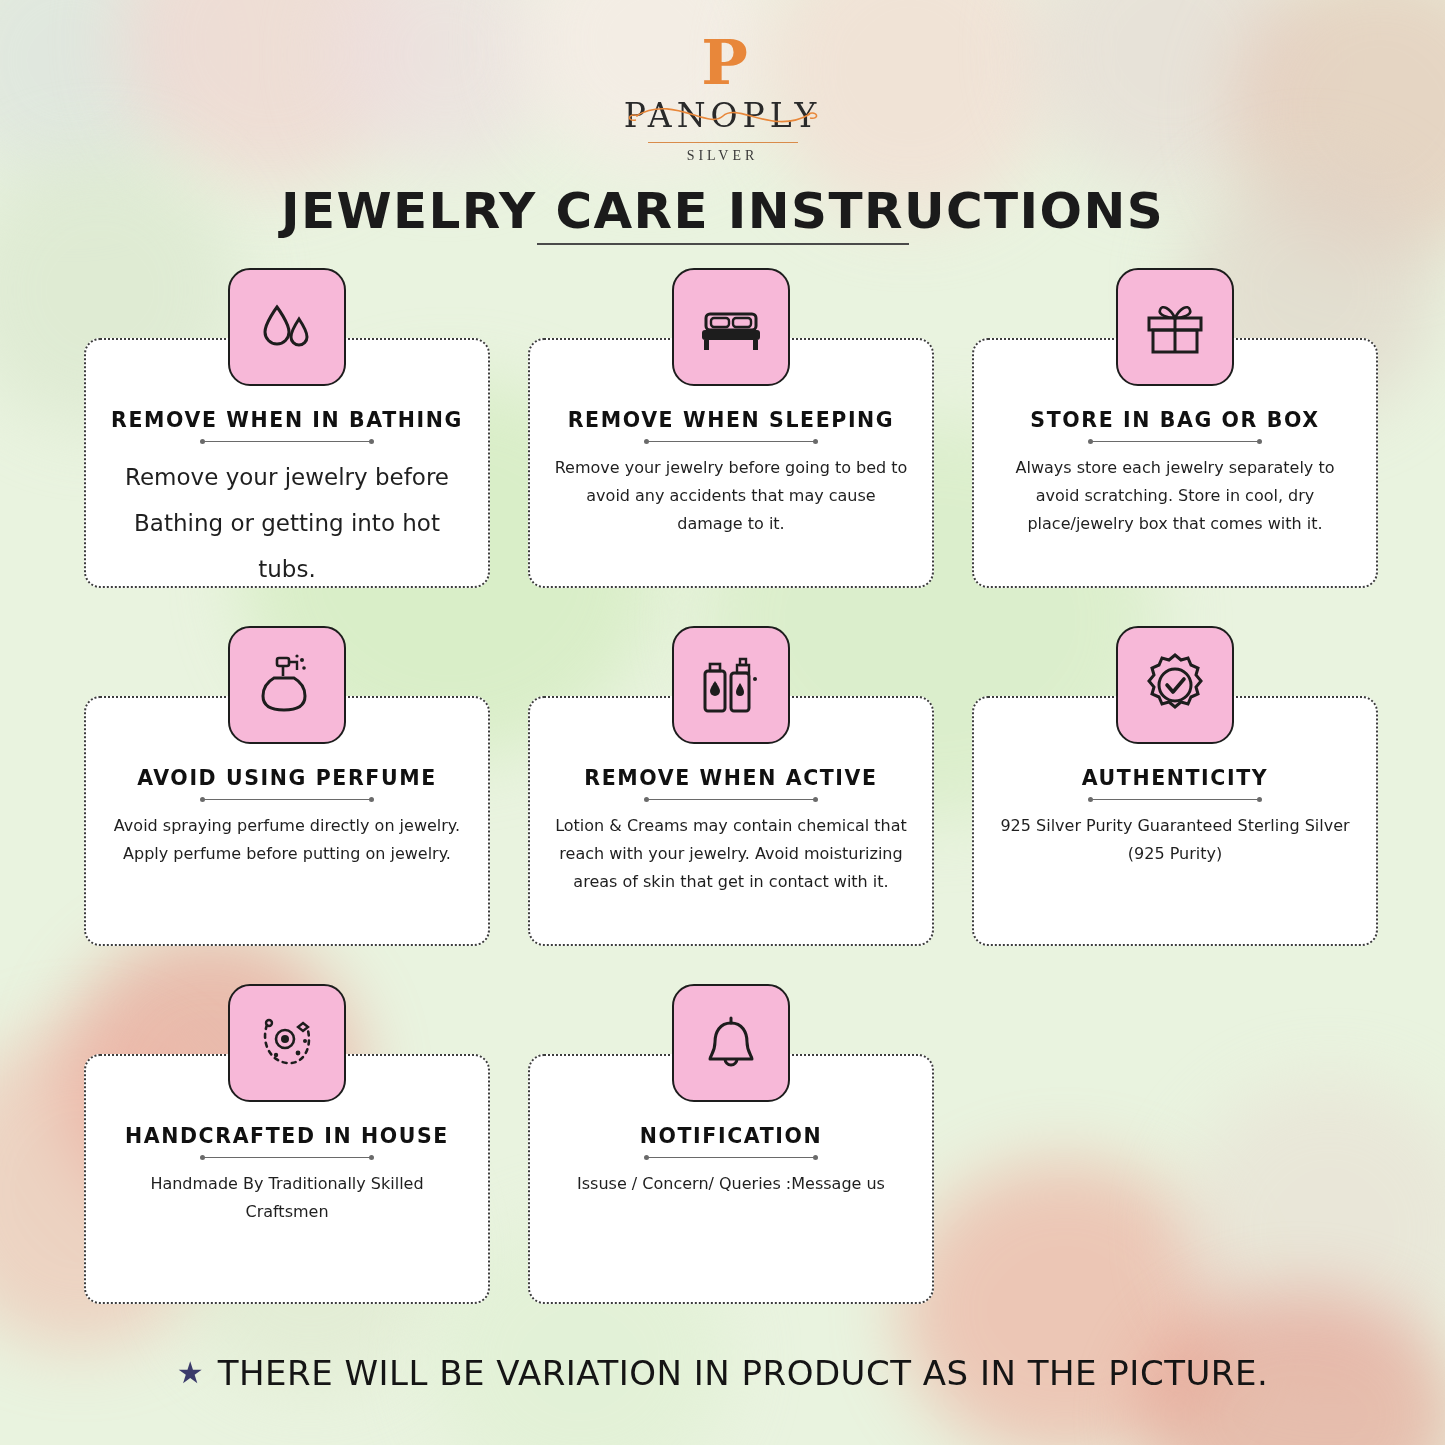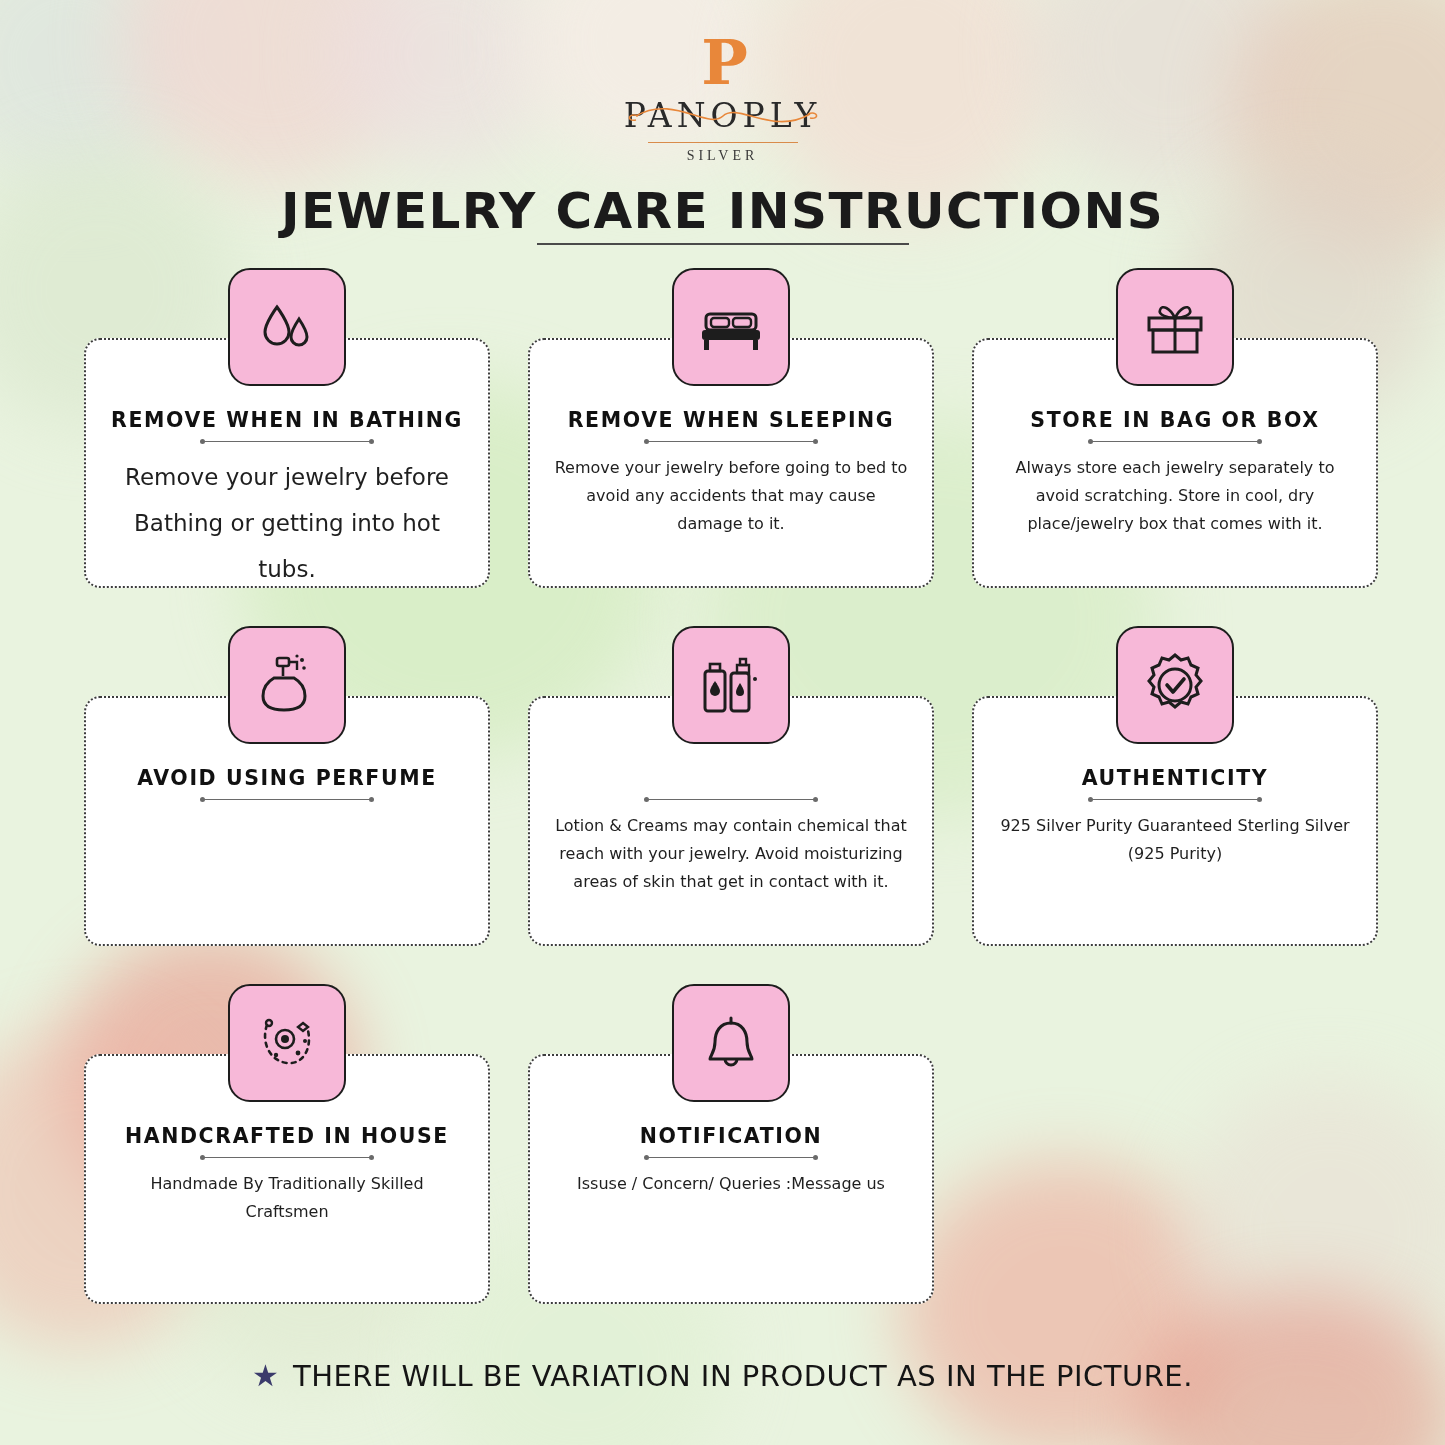--- a/index.html
+++ b/index.html
@@ -214,21 +214,21 @@
     justify-content: center;
     gap: 14px;
   }
   .footer-star {
     color: #3b3b6b;
     font-size: 30px;
     line-height: 30px;
   }
   .footer-text {
     font-family: "DejaVu Sans", sans-serif;
-    font-size: 29px;
+    font-size: 34px;
     letter-spacing: 0.5px;
     color: #151515;
   }
 </style>
 </head>
 <body>
 
 <div id="page">
 
   <div class="bg-base"></div>
@@ -323,36 +323,38 @@
           <path d="M31 16 L31 26" stroke="#1d1d1d" stroke-width="2.6"></path>
           <path d="M37 12 h8 v8" fill="none" stroke="#1d1d1d" stroke-width="2.4"></path>
           <circle cx="50" cy="10" r="2" fill="#1d1d1d"></circle>
           <circle cx="52" cy="18" r="1.8" fill="#1d1d1d"></circle>
           <circle cx="45" cy="6" r="1.6" fill="#1d1d1d"></circle>
           <path d="M22 28 h20 c7 4 11 10 11 18 0 9-7 14-21 14 -14 0-21-5-21-14 0-8 4-14 11-18 Z" fill="none" stroke="#1d1d1d" stroke-width="3"></path>
         </svg>
       </div>
       <div class="card-head">AVOID USING PERFUME</div>
       <div class="head-rule"></div>
+      <div class="card-body mid">Avoid spraying perfume directly on jewelry. Apply perfume before putting on jewelry.</div>
     </div>
 
     <div class="card">
       <div class="card-box"></div>
       <div class="icon-tile">
         <svg width="72" height="72" viewBox="0 0 72 72">
           <rect x="10" y="22" width="20" height="40" rx="3" fill="none" stroke="#1d1d1d" stroke-width="3"></rect>
           <rect x="15" y="15" width="10" height="7" fill="none" stroke="#1d1d1d" stroke-width="2.6"></rect>
           <path d="M20 32 c0 0-5 7-5 10a5 5 0 0 0 10 0c0-3-5-10-5-10z" fill="#1d1d1d"></path>
           <rect x="36" y="24" width="18" height="38" rx="3" fill="none" stroke="#1d1d1d" stroke-width="3"></rect>
           <path d="M45 10 h6 v6 h-6z" fill="none" stroke="#1d1d1d" stroke-width="2.4"></path>
           <path d="M42 16 h12 v8 h-12z" fill="none" stroke="#1d1d1d" stroke-width="2.4"></path>
           <path d="M45 34 c0 0-4 6-4 9a4 4 0 0 0 8 0c0-3-4-9-4-9z" fill="#1d1d1d"></path>
           <circle cx="60" cy="30" r="2" fill="#1d1d1d"></circle>
         </svg>
       </div>
+      <div class="card-head">REMOVE WHEN ACTIVE</div>
       <div class="head-rule"></div>
       <div class="card-body mid">Lotion &amp; Creams may contain chemical that reach with your jewelry. Avoid moisturizing areas of skin that get in contact with it.</div>
     </div>
 
     <div class="card">
       <div class="card-box"></div>
       <div class="icon-tile">
         <svg width="72" height="72" viewBox="0 0 72 72">
           <path d="M36 6 l6 5 7-2 3 7 7 3 -2 7 5 6 -5 6 2 7 -7 3 -3 7 -7-2 -6 5 -6-5 -7 2 -3-7 -7-3 2-7 -5-6 5-6 -2-7 7-3 3-7 7 2z" fill="none" stroke="#1d1d1d" stroke-width="3"></path>
           <circle cx="36" cy="36" r="16" fill="none" stroke="#1d1d1d" stroke-width="3"></circle>

